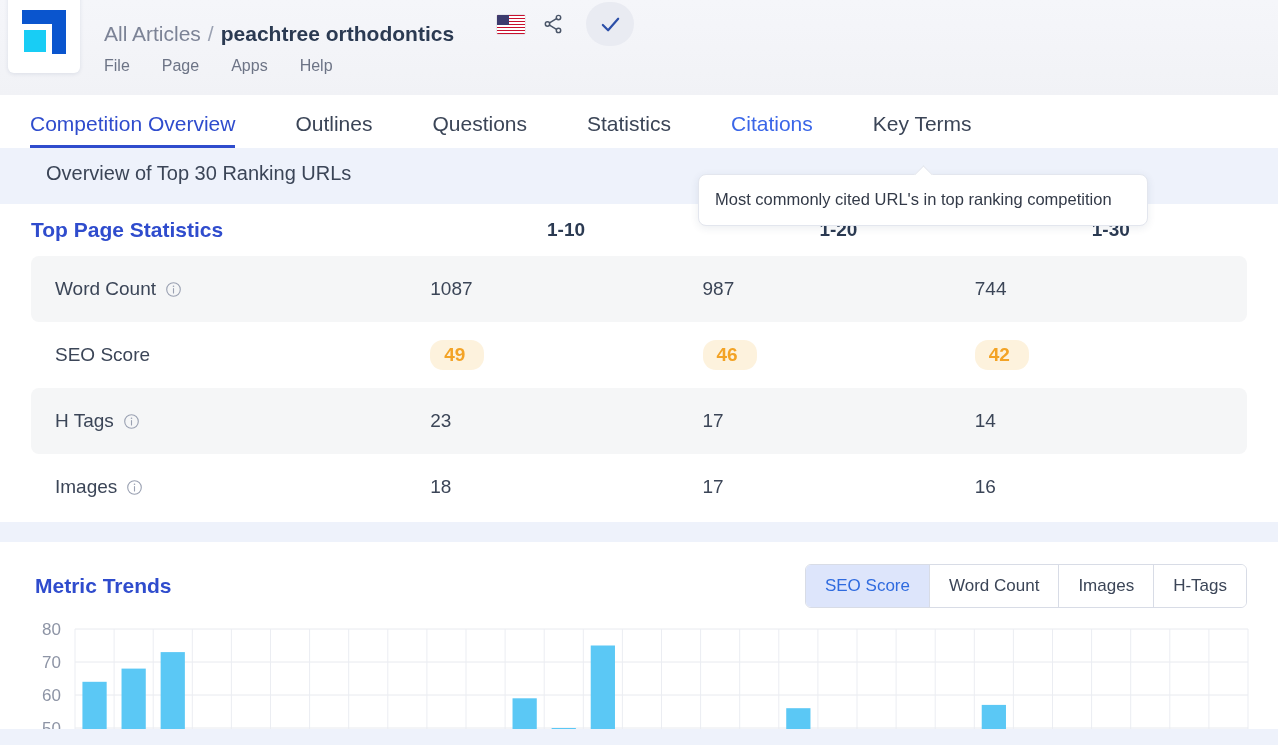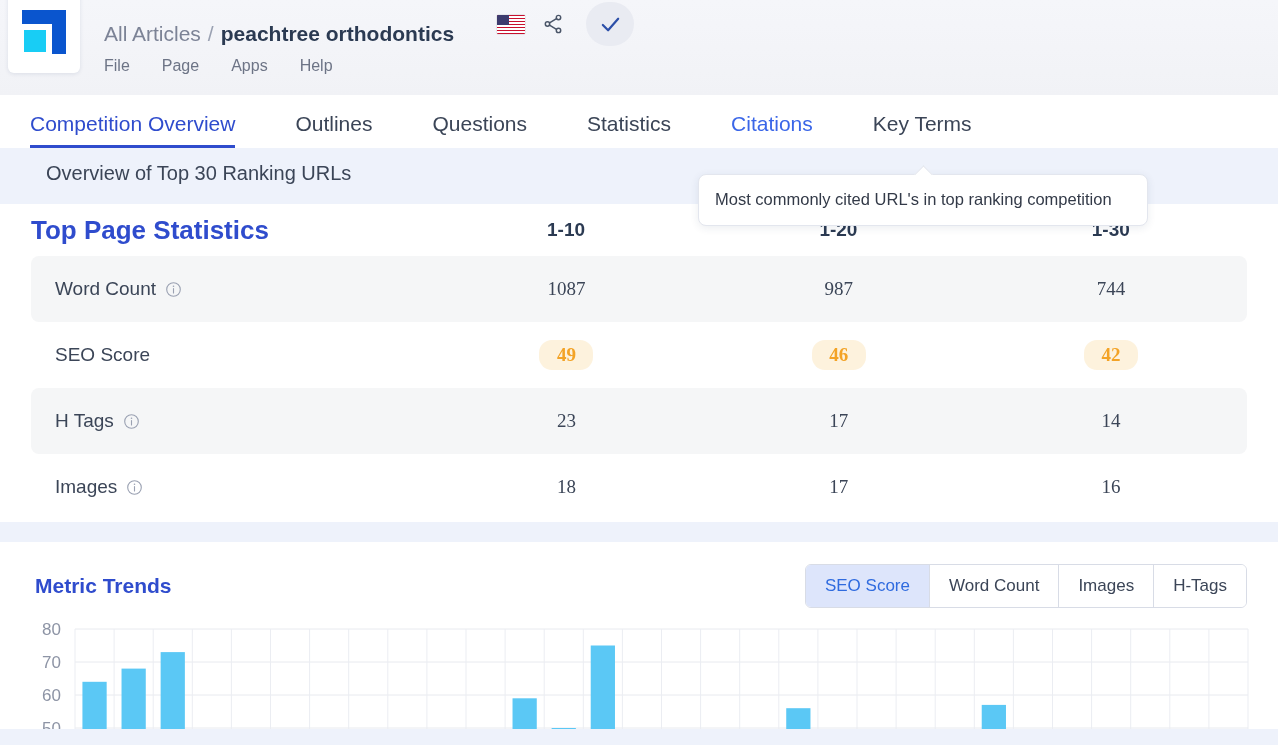--- a/index.html
+++ b/index.html
@@ -87,30 +87,30 @@
   }
 
   
   .card {
     background: #ffffff; margin: 0; padding: 0;
   }
   .stats-card { height: 318px; position: relative; }
   .stats-head {
     display: flex; align-items: center; height: 52px; padding: 0 31px; margin-top: 6px;
   }
-  .stats-head .lbl { width: 410px; font-size: 26px; color: #2f4ccd; font-weight: bold; }
+  .stats-head .lbl { width: 410px; font-size: 21px; color: #2f4ccd; font-weight: bold; }
   .stats-head .col { width: 280px; text-align: center; font-size: 19px; color: #2b3a52; font-weight: bold; }
 
   .srow {
     display: flex; align-items: center; height: 66px; margin: 0 31px; border-radius: 8px;
   }
   .srow.alt { background: #f5f6f7; }
   .srow .rlabel { width: 410px; display: flex; align-items: center; font-size: 19px; color: #3b4557; padding-left: 24px; }
   .srow .rlabel .info { margin-left: 9px; display: inline-flex; }
-  .srow .rval { width: 280px; text-align: center; font-size: 19px; color: #3b4557; font-family: Liberation Serif, serif; }
+  .srow .rval { width: 280px; font-size: 19px; color: #3b4557; }
   .pill-score {
     display: inline-block; background: #fdf2dd; color: #f3a326; font-weight: bold;
     font-size: 19px; border-radius: 13px; padding: 4px 14px; min-width: 54px;
   }
 
   .card-gap { height: 20px; background: #eef2fb; }
 
   
   .trend-card { background: #ffffff; height: 187px; position: relative; }
   .trend-head { display: flex; align-items: center; justify-content: space-between; padding: 22px 31px 0 35px; }

